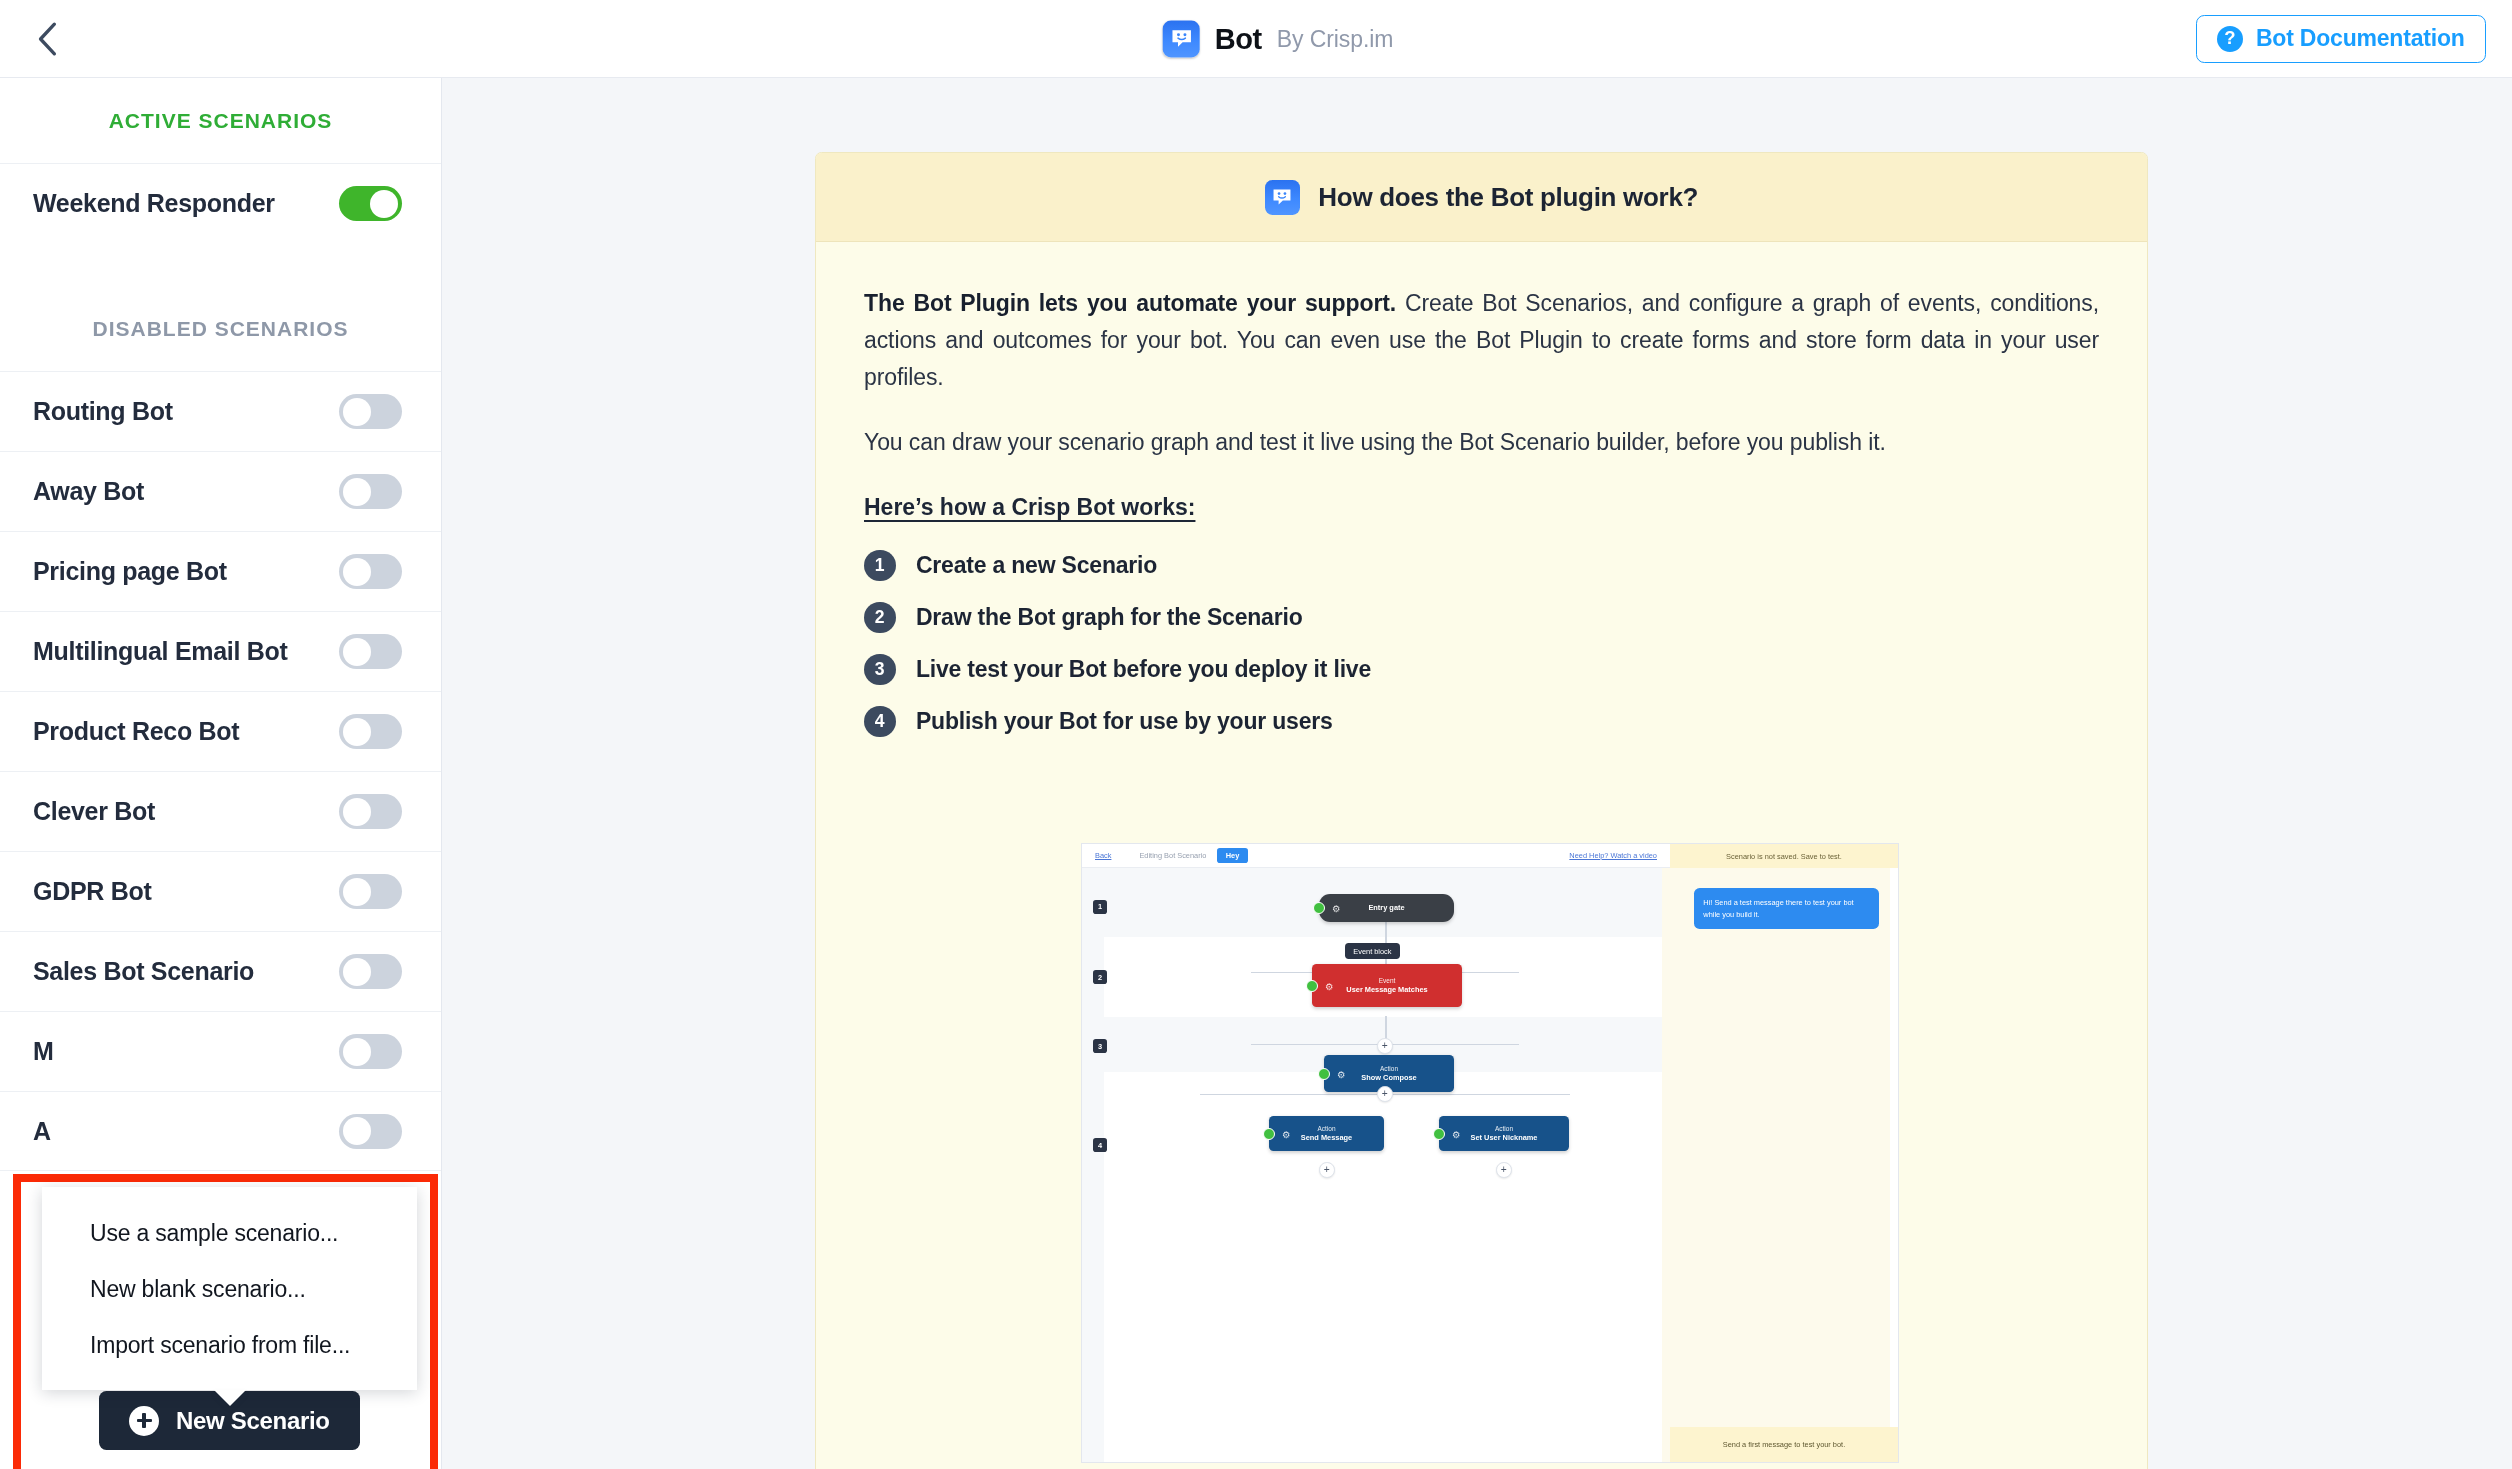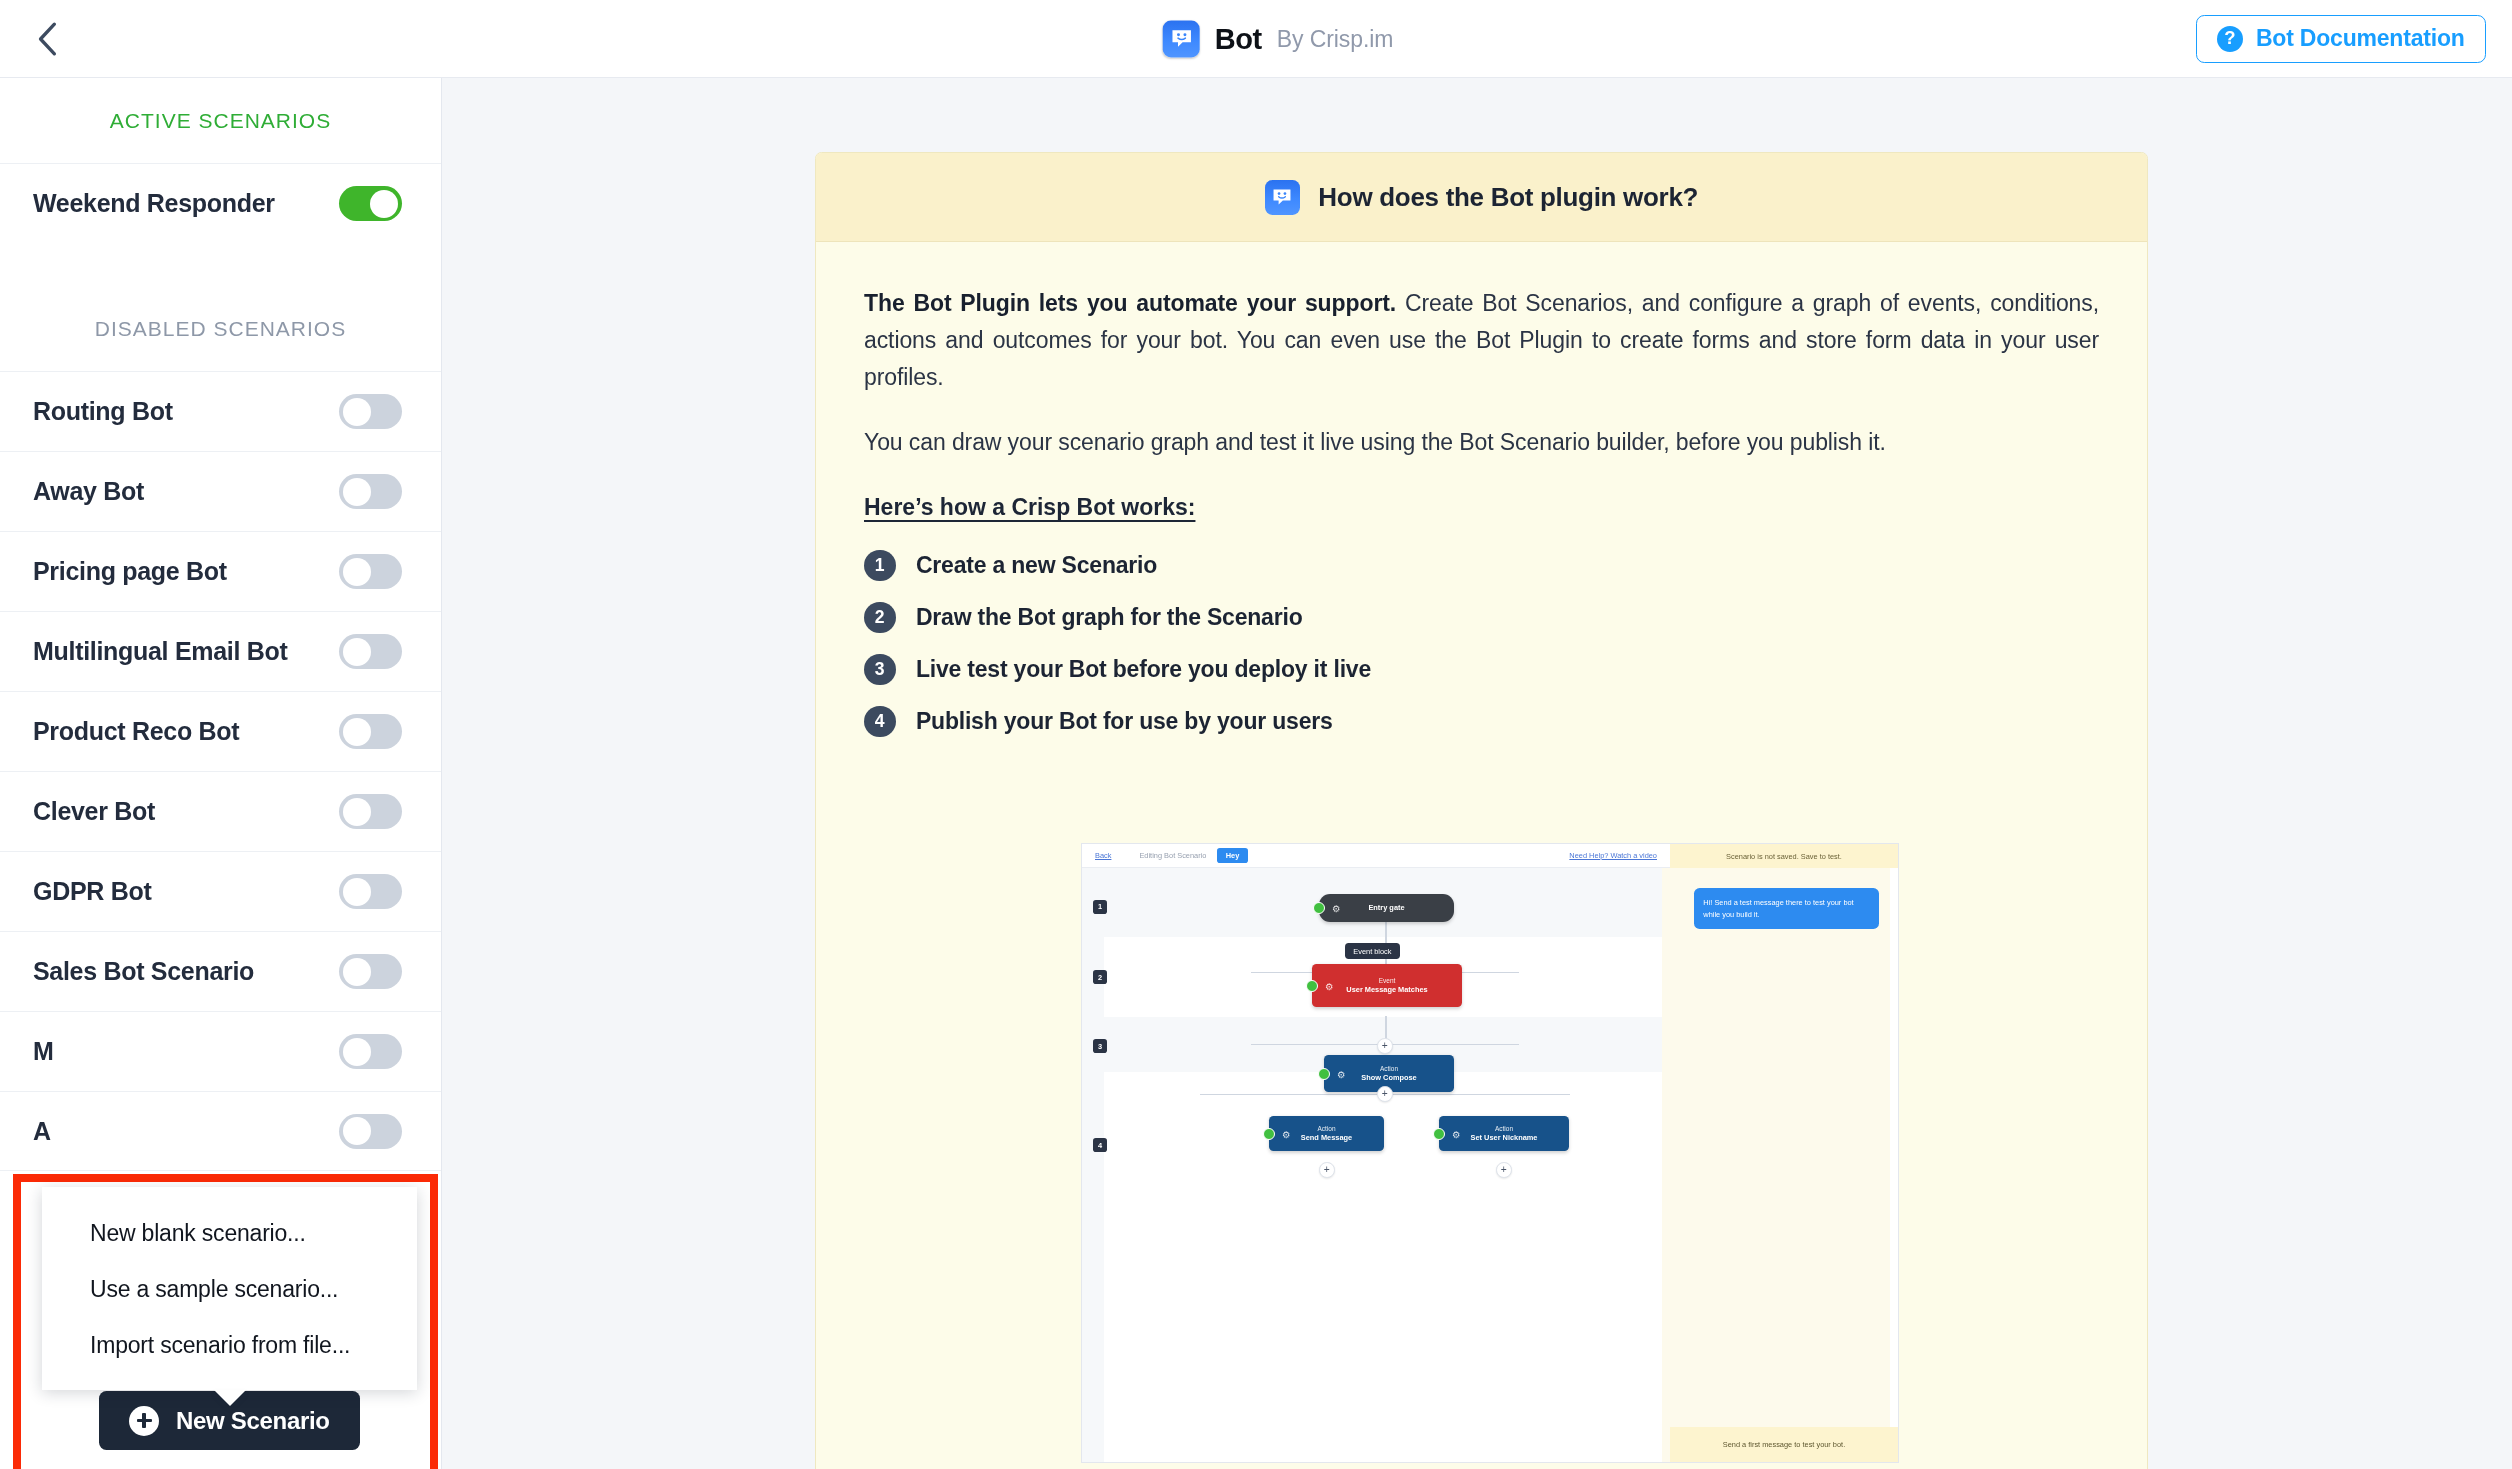--- a/index.html
+++ b/index.html
@@ -117,21 +117,21 @@
     border-right: 0.9px solid #e4e8ef;
     overflow: hidden;
   }
 
   .section-head {
     height: 85px;
     display: flex;
     align-items: center;
     justify-content: center;
     font-size: 21px;
-    font-weight: normal;
+    font-weight: bold;
     letter-spacing: 1px;
   }
   .section-head.active  { color: #2fad36; }
   .section-head.disabled{ color: #8e98a8; }
 
   .list-row {
     height: 80px;
     border-top: 0.9px solid #edf0f4;
     display: flex;
     align-items: center;
@@ -566,22 +566,22 @@
     <span class="row-label">A</span>
     <span class="toggle off">
         <span class="knob"></span>
       </span>
   </div>
 </div>
 
 <div class="redbox"></div>
 
 <div class="popup">
+  <div class="popup-item">Use a sample scenario...</div>
   <div class="popup-item">New blank scenario...</div>
-  <div class="popup-item">Use a sample scenario...</div>
   <div class="popup-item">Import scenario from file...</div>
   <div class="popup-arrow"></div>
 </div>
 
 <div class="new-scenario-btn">
   <span class="plus-circle"></span>
   <span class="ns-label">New Scenario</span>
 </div>
 
 <div class="main">

